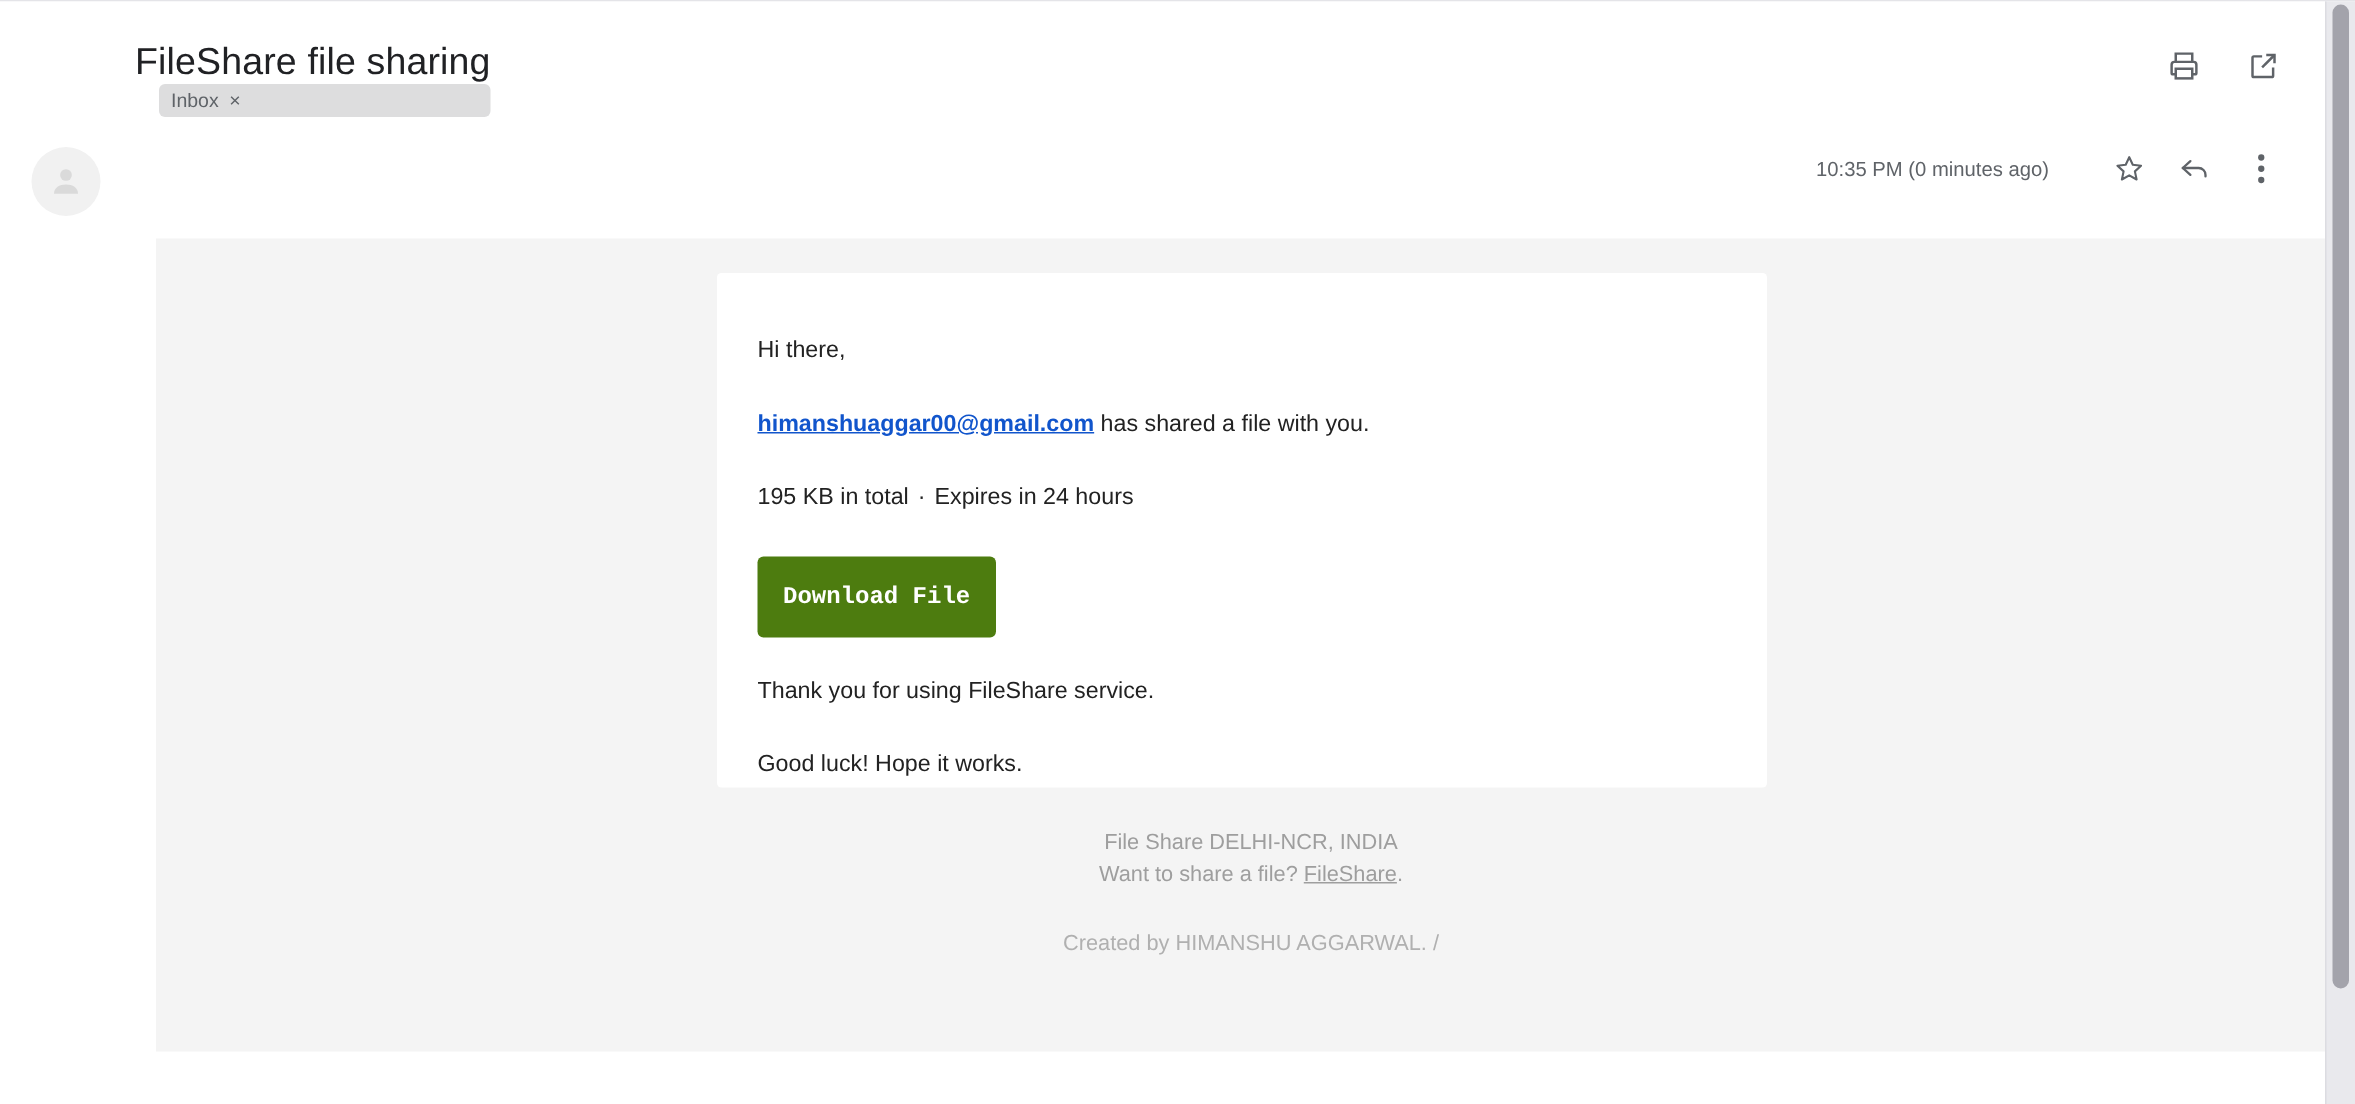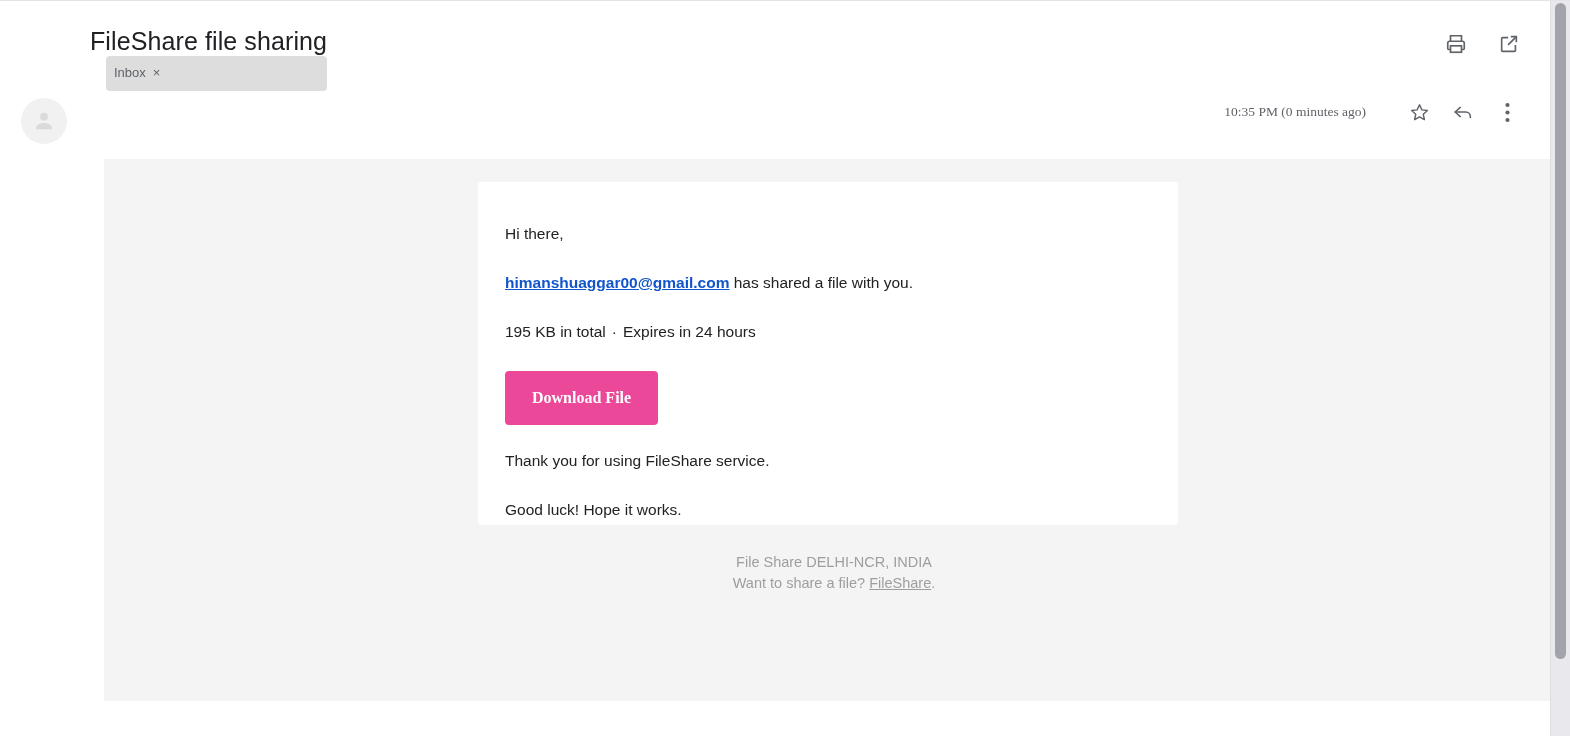--- a/index.html
+++ b/index.html
@@ -43,21 +43,21 @@
     letter-spacing: 0.1px;
     white-space: nowrap;
   }
   .inbox-chip {
     margin-left: 16px;
     display: inline-flex;
     align-items: center;
     background: #ddddde;
     border-radius: 4px;
     padding: 3px 7px 4px 8px;
-    height: 35px;
+    height: 22px;
   }
   .inbox-chip-label {
     font-size: 13px;
     color: #5f6368;
     line-height: 14px;
   }
   .inbox-chip-x {
     margin-left: 7px;
     font-size: 13px;
     color: #5f6368;
@@ -125,21 +125,20 @@
     border-right: 5px solid transparent;
     border-top: 5px solid #8a8d91;
   }
 
   
   .meta-right {
     position: absolute;
     right: 28px; top: 96px;
     display: flex;
     align-items: center;
-    font-family: Liberation Serif, serif;
   }
   .timestamp {
     font-size: 13.5px;
     color: #5f6368;
     white-space: nowrap;
     margin-right: 24px;
   }
   .meta-icon {
     width: 30px; height: 30px;
     display: flex; align-items: center; justify-content: center;
@@ -177,30 +176,30 @@
   .maillink {
     color: #1155cc;
     font-weight: bold;
     text-decoration: underline;
     text-align: right;
   }
   .dot-sep { padding: 0 6px; }
 
   .download-btn {
     display: inline-block;
-    background: #ec4899;
+    background: #4d7c0f;
     color: #ffffff;
     font-size: 16px;
     font-weight: bold;
     border: none;
     border-radius: 4px;
-    padding: 18px 27px;
+    padding: 18px 17px;
     margin: 0 0 26px 0;
     cursor: pointer;
-    font-family: Liberation Serif, serif;
+    font-family: Liberation Mono, monospace;
     line-height: 18px;
   }
 
   
   .footer {
     position: absolute;
     left: 0; top: 393px;
     width: 1460px;
     text-align: center;
   }
@@ -308,20 +307,21 @@
           <p class="p"><span>195 KB in total</span><span class="dot-sep">·</span><span>Expires in 24 hours</span></p>
           <button class="download-btn">Download File</button>
           <p class="p">Thank you for using FileShare service.</p>
           <p class="p">Good luck! Hope it works.</p>
         </div>
       </div>
 
       <div class="footer">
         <div class="footer-line">File Share DELHI-NCR, INDIA</div>
         <div class="footer-line"><span>Want to share a file? </span><a class="footer-link" href="#">FileShare</a><span>.</span></div>
+        <div class="footer-created">Created by HIMANSHU AGGARWAL. /</div>
       </div>
 
     </div>
   </div>
 
   <div class="scrollbar-track">
     <div class="scrollbar-thumb"></div>
   </div>
 </div>
 

